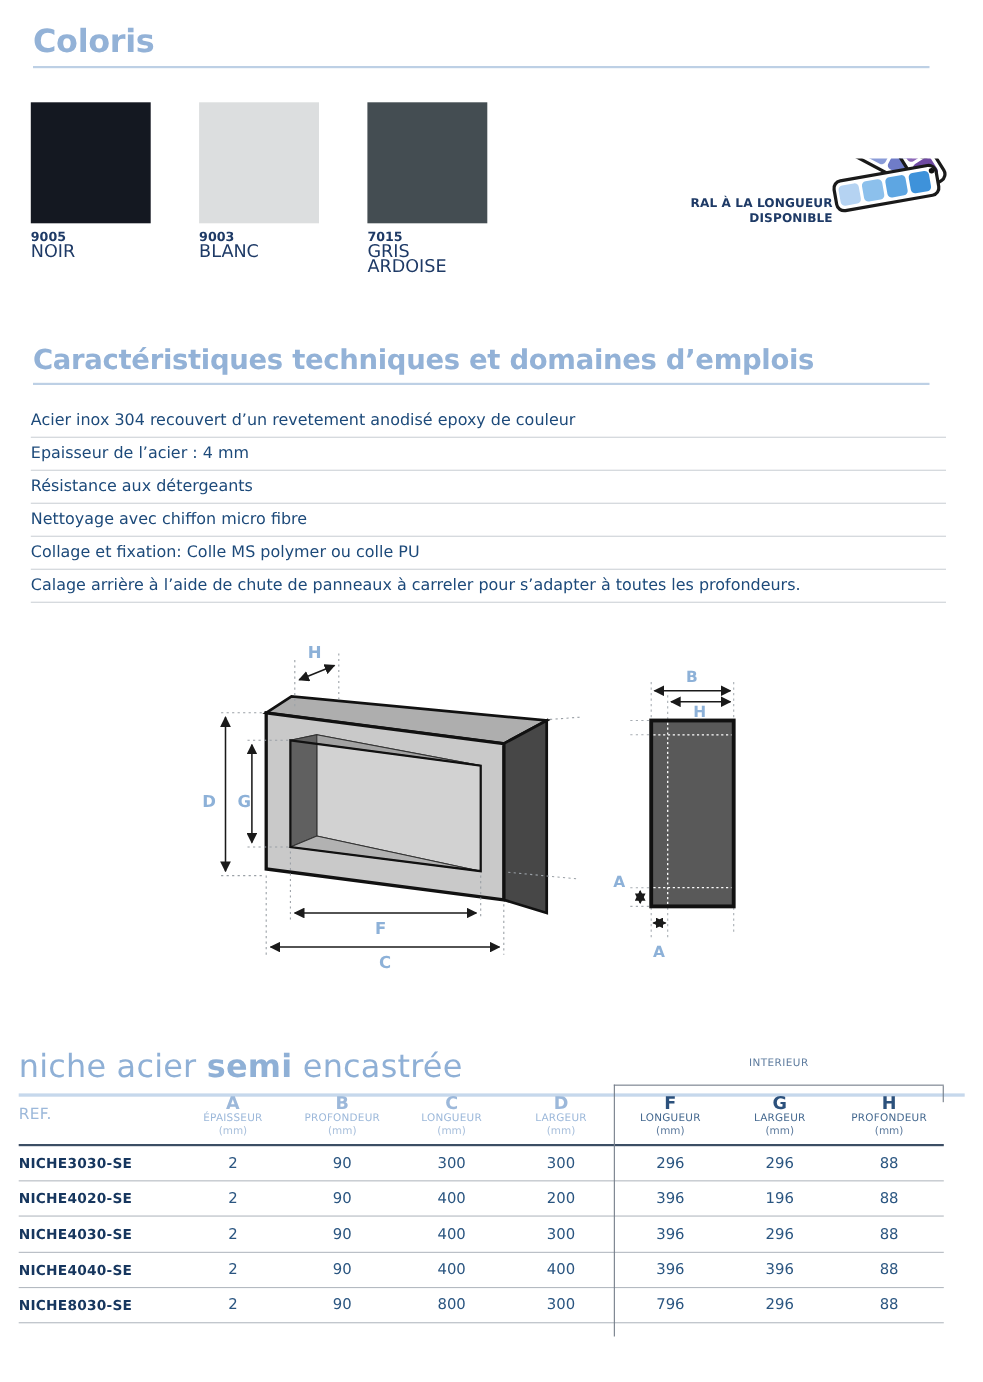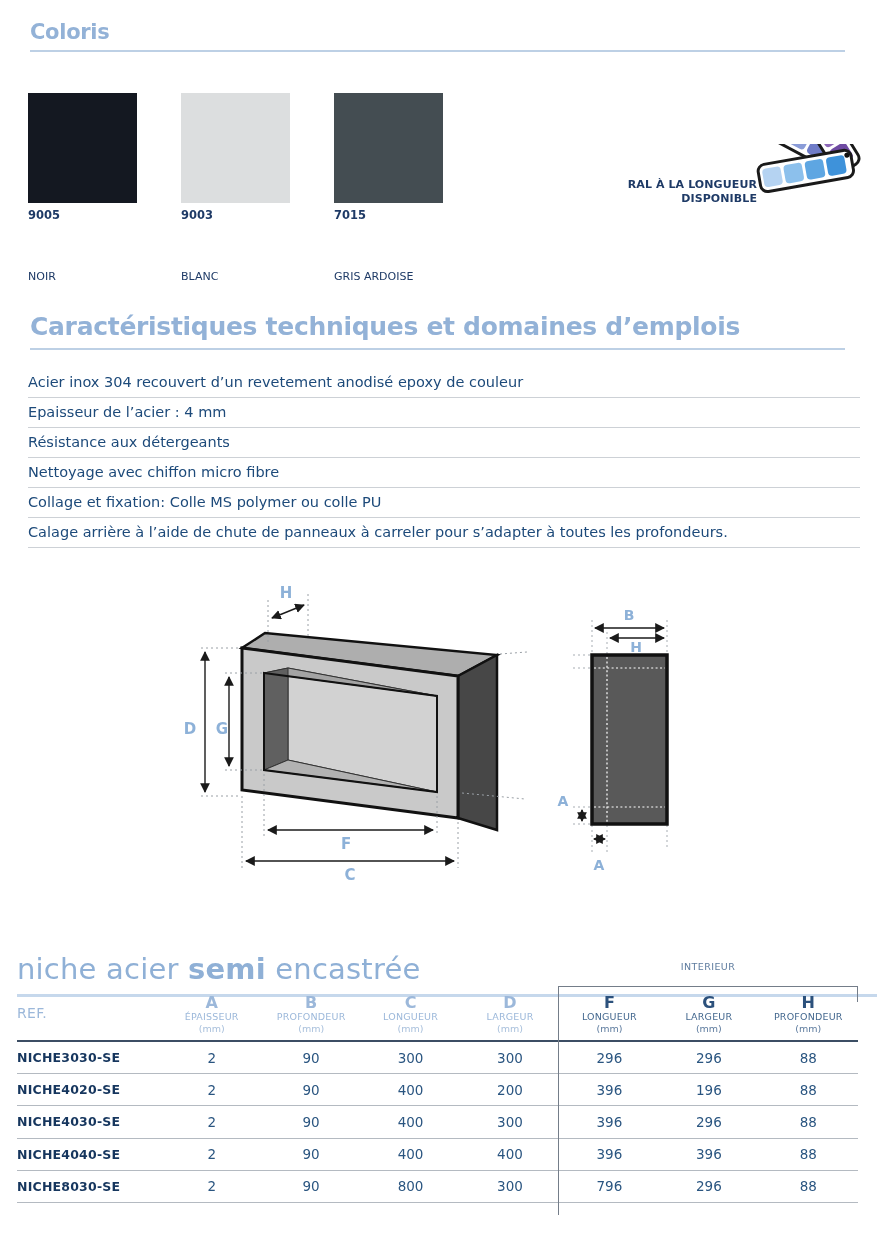--- a/index.html
+++ b/index.html
@@ -3,30 +3,30 @@
 <meta charset="utf-8">
 <style>
   * { margin:0; padding:0; box-sizing:border-box; }
   html,body { background:#fff; }
   body { font-family:"DejaVu Sans","Liberation Sans",sans-serif; width:894px; height:1256px; }
   #page { position:relative; width:894px; height:1256px; background:#ffffff; overflow:hidden; }
 
   
   .sec-head { color:#93b2d7; font-weight:bold; letter-spacing:-0.3px; }
   .sec-coloris { position:absolute; left:30px; top:20px; width:815px; border-bottom:2px solid #bdd0e5; padding-bottom:6px; }
-  .sec-coloris .sec-head { font-size:21px; }
+  .sec-coloris .sec-head { font-size:29px; }
   .sec-carac { position:absolute; left:30px; top:312px; width:815px; border-bottom:2px solid #bdd0e5; padding-bottom:7px; }
   .sec-carac .sec-head { font-size:25px; }
 
   
   .swatch-row { position:absolute; left:28px; top:93px; display:flex; gap:44px; }
   .swatch { width:109px; }
   .swatch-color { width:109px; height:110px; }
   .swatch-code { margin-top:5px; font-size:11.5px; font-weight:bold; color:#1e3a66; line-height:14px; }
-  .swatch-name { font-size:11px; color:#1e3a66; line-height:13px;margin-top:48px; }
+  .swatch-name { font-size:16px; color:#1e3a66; line-height:13px; }
 
   
   .ral-text { position:absolute; left:600px; top:178px; width:157px; text-align:right;
               font-size:11px; font-weight:bold; color:#1e3a66; line-height:14px; letter-spacing:0.1px; }
   .fan-icon { position:absolute; left:756px; top:144px; }
 
   
   .features { position:absolute; left:28px; top:368px; width:832px; list-style:none; }
   .features li { padding:6px 0 7px 0; border-bottom:1.5px solid #cdd1d6; font-size:14.5px; color:#1d4a7a; }
 

